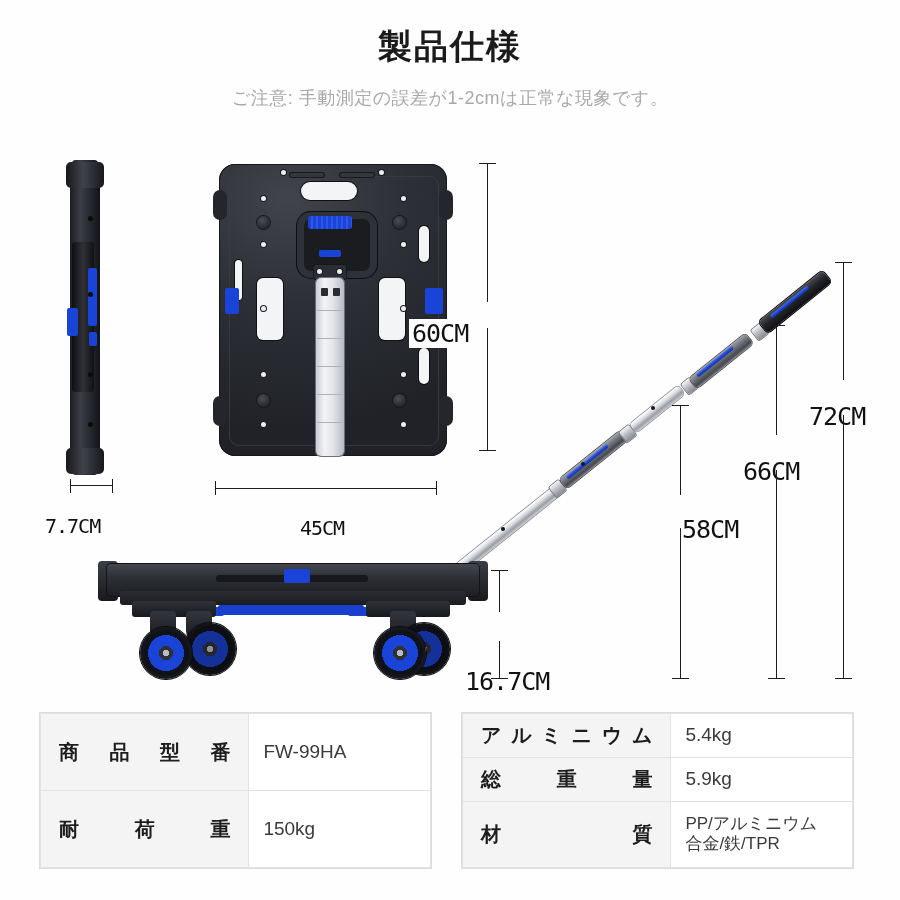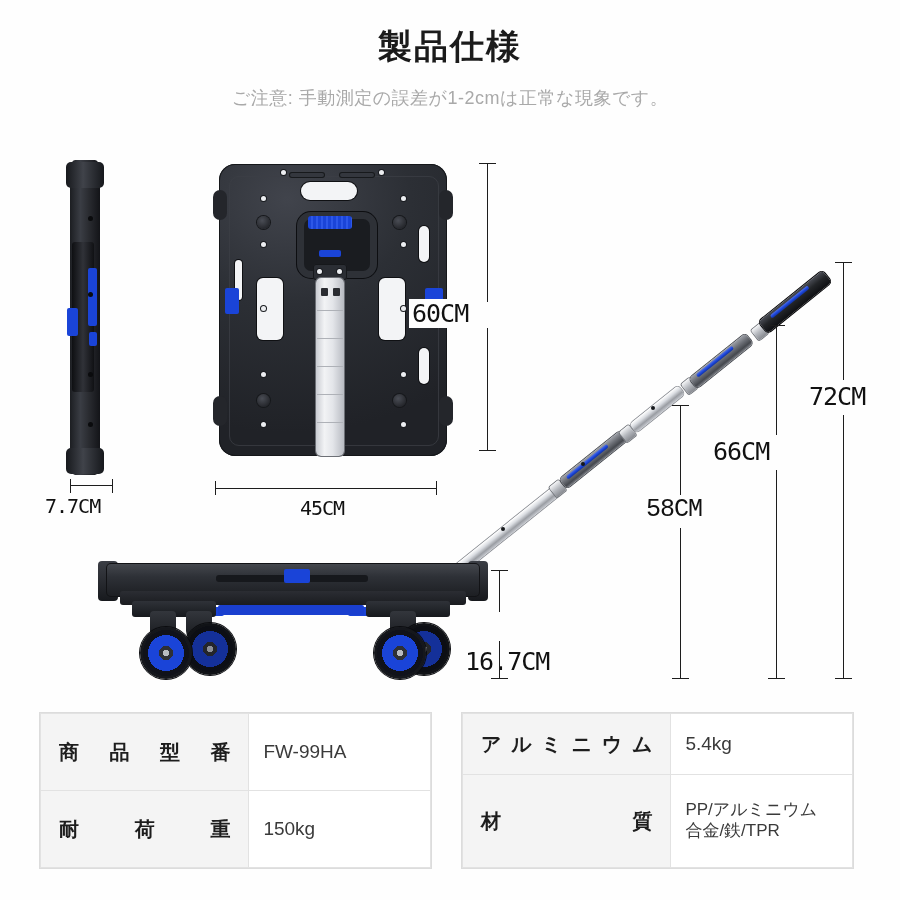--- a/index.html
+++ b/index.html
@@ -71,20 +71,21 @@
   }
   .dim-label {
     position: absolute;
     font-family: "DejaVu Sans Mono", "Liberation Mono", monospace;
     font-size: 25px;
     color: #111111;
     white-space: nowrap;
     letter-spacing: -1px;
     background: #fefefe;
     padding: 0 3px;
+    margin-top: 20px;
   }
   .dim-label.small {
     font-size: 20px;
   }
 
   
   .art { position: absolute; }
 
   
   #view-edge {
@@ -576,29 +577,29 @@
     <div class="tick-h" style="left:491px; top:570px;"></div>
     <div class="dim-line-v" style="left:499px; top:570px; height:42px;"></div>
     <div class="dim-label" style="left:462px; top:647px;">16.7CM</div>
     <div class="dim-line-v" style="left:499px; top:641px; height:37px;"></div>
     <div class="tick-h" style="left:491px; top:678px;"></div>
   </div>
 
   <div>
     <div class="tick-h" style="left:672px; top:405px;"></div>
     <div class="dim-line-v" style="left:680px; top:405px; height:90px;"></div>
-    <div class="dim-label" style="left:643px; top:495px;font-family:Liberation Mono, monospace;">58CM</div>
+    <div class="dim-label" style="left:679px; top:495px;">58CM</div>
     <div class="dim-line-v" style="left:680px; top:528px; height:150px;"></div>
     <div class="tick-h" style="left:672px; top:678px;"></div>
   </div>
 
   <div>
     <div class="tick-h" style="left:768px; top:325px;"></div>
     <div class="dim-line-v" style="left:776px; top:325px; height:110px;"></div>
-    <div class="dim-label" style="left:710px; top:437px;text-align:center;">66CM</div>
+    <div class="dim-label" style="left:740px; top:437px;text-align:center;">66CM</div>
     <div class="dim-line-v" style="left:776px; top:470px; height:208px;"></div>
     <div class="tick-h" style="left:768px; top:678px;"></div>
   </div>
 
   <div>
     <div class="tick-h" style="left:835px; top:262px;"></div>
     <div class="dim-line-v" style="left:843px; top:262px; height:118px;"></div>
     <div class="dim-label" style="left:806px; top:382px;">72CM</div>
     <div class="dim-line-v" style="left:843px; top:415px; height:263px;"></div>
     <div class="tick-h" style="left:835px; top:678px;"></div>
@@ -620,20 +621,24 @@
   </div>
 
   <div class="spec-table" id="spec-table-right">
     <table>
       <tbody>
         <tr>
           <td class="key"><span class="sp">アルミニウム</span></td>
           <td class="val">5.4kg</td>
         </tr>
         <tr>
+          <td class="key"><span class="sp">総重量</span></td>
+          <td class="val">5.9kg</td>
+        </tr>
+        <tr>
           <td class="key"><span class="sp">材質</span></td>
           <td class="val two-line">
             <span>PP/アルミニウム</span><br>
             <span>合金/鉄/TPR</span>
           </td>
         </tr>
       </tbody>
     </table>
   </div>
 

